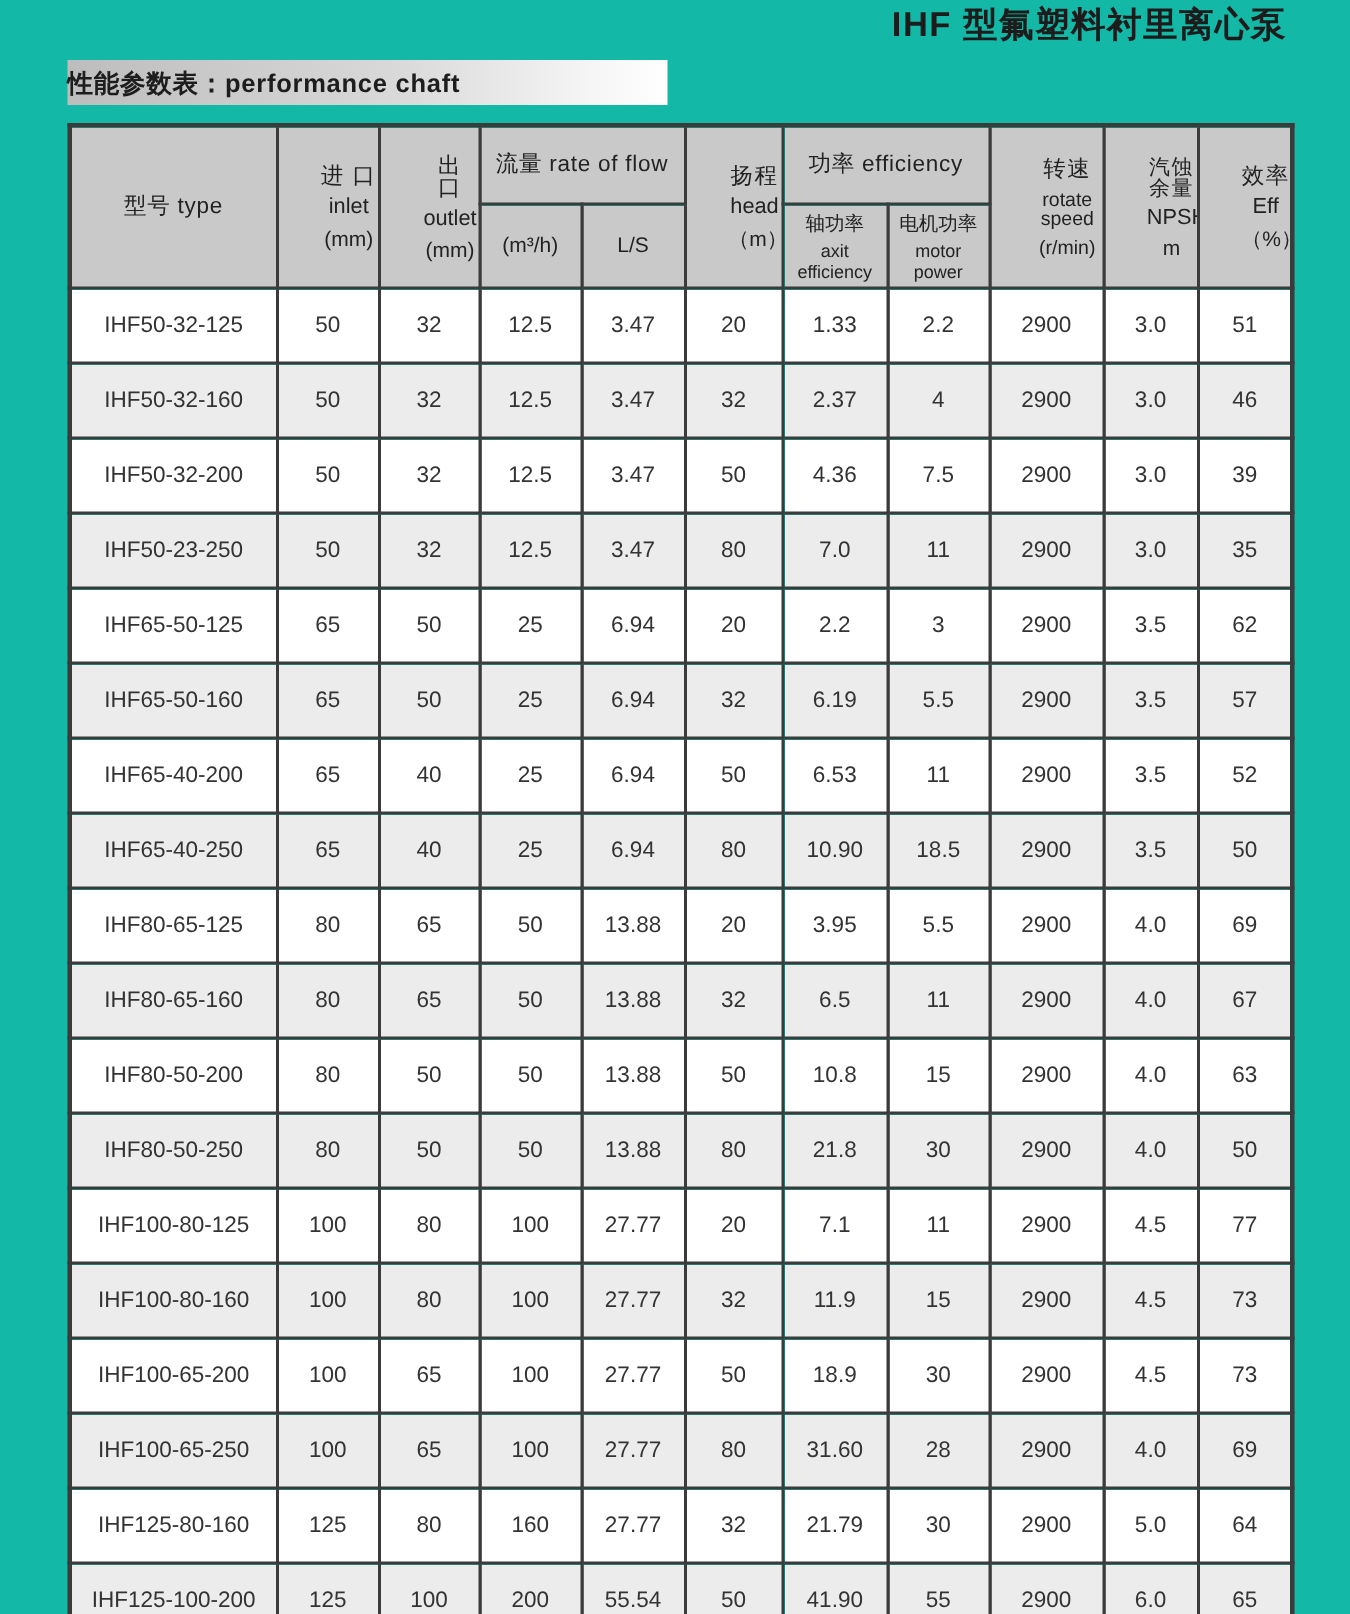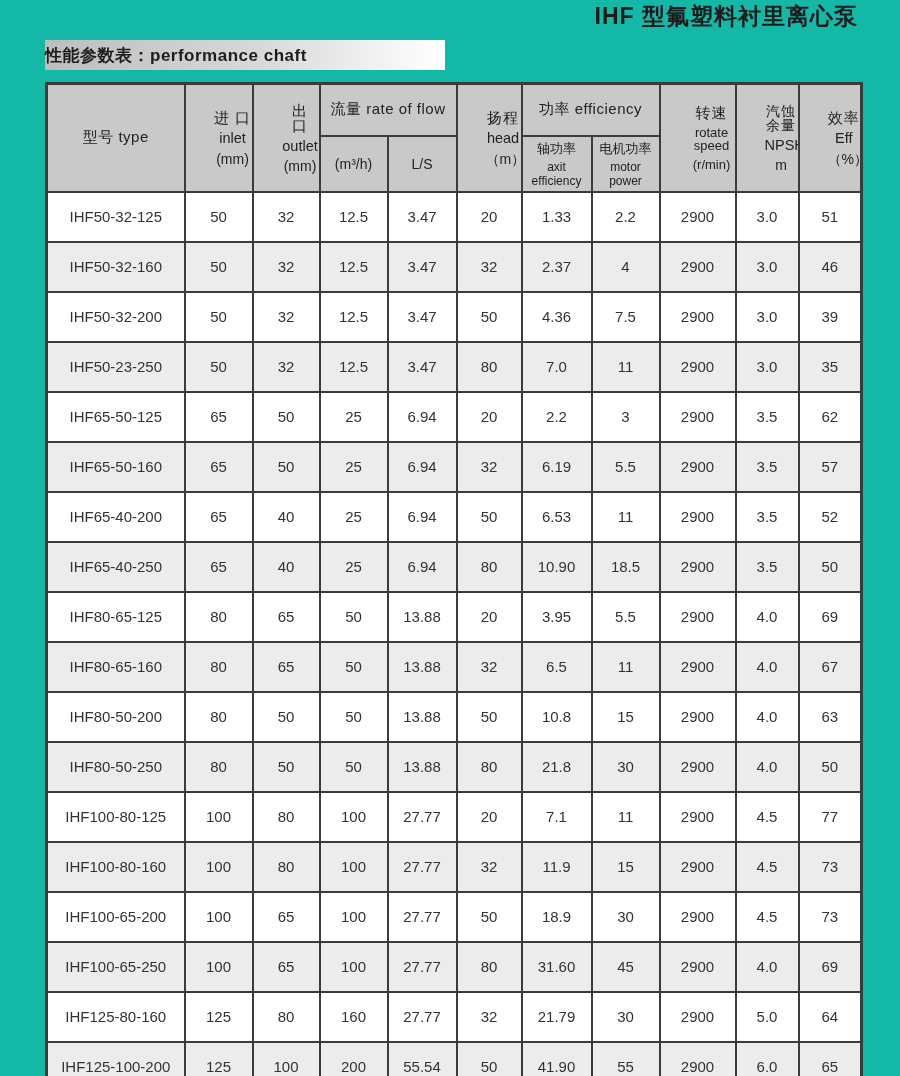--- a/index.html
+++ b/index.html
@@ -381,21 +381,21 @@
             <td>73</td>
           </tr>
           <tr>
             <td>IHF100-65-250</td>
             <td>100</td>
             <td>65</td>
             <td>100</td>
             <td>27.77</td>
             <td>80</td>
             <td>31.60</td>
-            <td>45</td>
+            <td>28</td>
             <td>2900</td>
             <td>4.0</td>
             <td>69</td>
           </tr>
           <tr>
             <td>IHF125-80-160</td>
             <td>125</td>
             <td>80</td>
             <td>160</td>
             <td>27.77</td>

